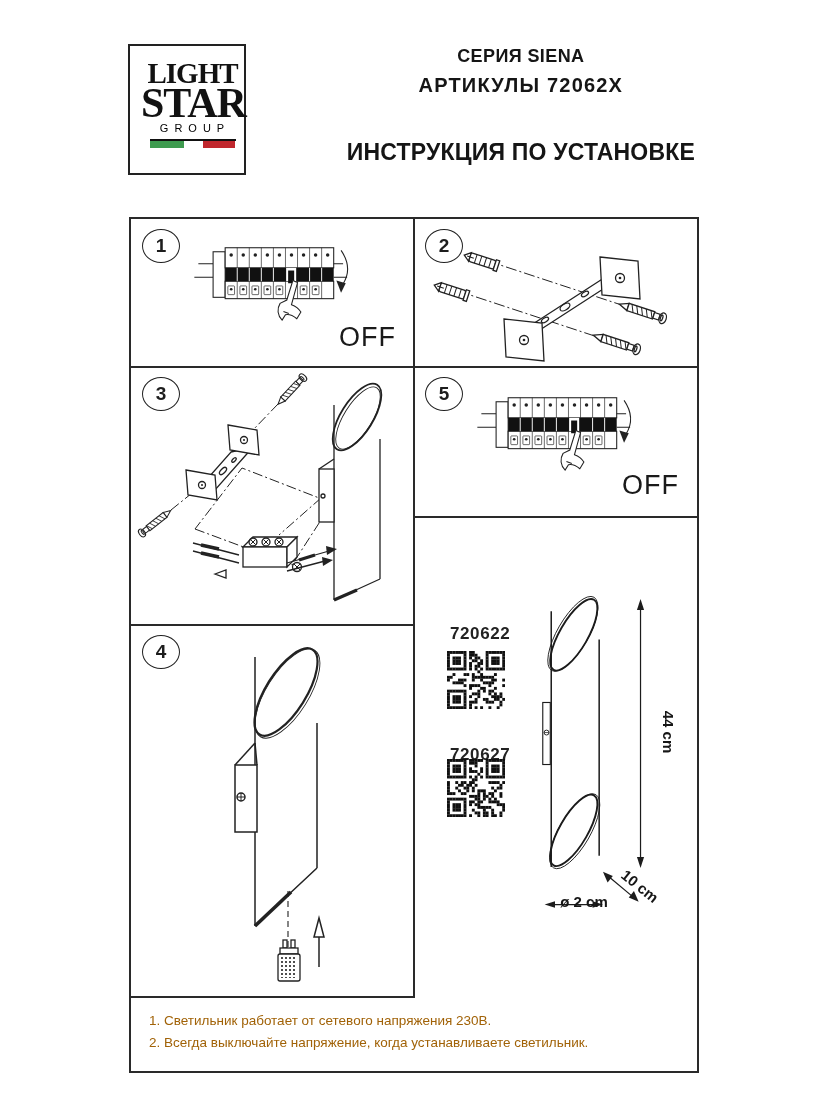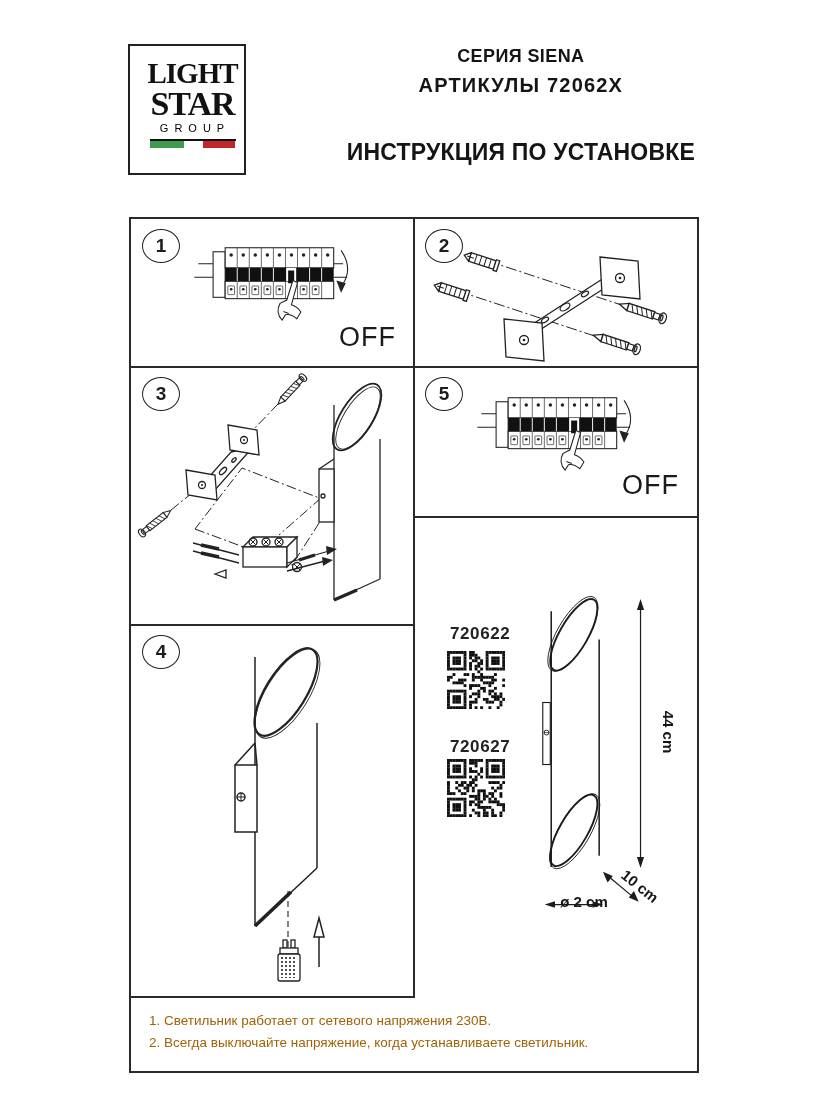--- a/index.html
+++ b/index.html
@@ -10,21 +10,21 @@
   }
   html,body{margin:0;padding:0;background:#fff;}
   .page{position:relative;width:826px;height:1100px;background:#ffffff;overflow:hidden;
         font-family:"Liberation Sans",sans-serif;color:var(--ink);}
 
   
   .logo-box{position:absolute;left:128px;top:44px;width:118px;height:131px;
             border:2px solid #222;box-sizing:border-box;text-align:center;background:#fff;padding-left:11px;}
   .logo-light{font-family:"Liberation Serif",serif;font-weight:bold;font-size:29px;
               line-height:29px;margin-top:13px;letter-spacing:-1px;color:#121212;}
-  .logo-star{font-family:"Liberation Serif",serif;font-weight:bold;font-size:34px;
+  .logo-star{font-family:"Liberation Serif",serif;font-weight:bold;font-size:42px;
              line-height:31px;letter-spacing:-1px;color:#121212;}
   .logo-group{font-size:11px;letter-spacing:6px;margin-left:5px;margin-top:3px;color:#000000;}
   .flag{width:86px;height:9px;margin:5px auto 0;border-top:2.5px solid #111;
         box-sizing:border-box;display:flex;}
   .flag .fg{flex:0 0 40%;background:var(--flag-green);}
   .flag .fw{flex:0 0 22%;background:#ffffff;}
   .flag .fr{flex:0 0 38%;background:var(--flag-red);}
 
   .title-block{position:absolute;right:131px;top:46px;text-align:center;color:#151515;}
   .series{font-size:18px;font-weight:bold;letter-spacing:0.4px;}
@@ -52,21 +52,21 @@
       padding:13px 10px 0 18px;font-size:13.5px;line-height:22px;color:#a16207;}
 
   .step-circle{position:absolute;left:11px;top:10px;width:36px;height:32px;
                border:1.8px solid #222;border-radius:50%;display:flex;align-items:center;
                justify-content:center;font-size:19px;font-weight:bold;background:#fff;z-index:2;}
   .art{position:absolute;left:0;top:0;width:100%;height:100%;}
   .off-label{position:absolute;left:168px;top:103px;font-size:27px;letter-spacing:1px;color:#1a1a1a;margin-left:40px;}
 
   
   .code{position:absolute;left:36px;font-size:17px;font-weight:bold;letter-spacing:0.6px;color:#222;}
-  .code1{top:107px;} .code2{top:220px;}
+  .code1{top:107px;} .code2{top:228px;}
   .qr{position:absolute;left:33px;width:58px;height:58px;fill:#101010;}
   .qr1{top:134px;} .qr2{top:242px;}
   .dim{position:absolute;font-size:15px;font-weight:bold;white-space:nowrap;color:#161616;}
   .dim-h{left:254px;top:215px;transform:translate(-50%,-50%) rotate(90deg);}
   .dim-d{left:226px;top:369px;transform:translate(-50%,-50%) rotate(39deg);}
   .dim-w{left:170px;top:384px;transform:translate(-50%,-50%);}
 </style>
 </head>
 <body>
 

